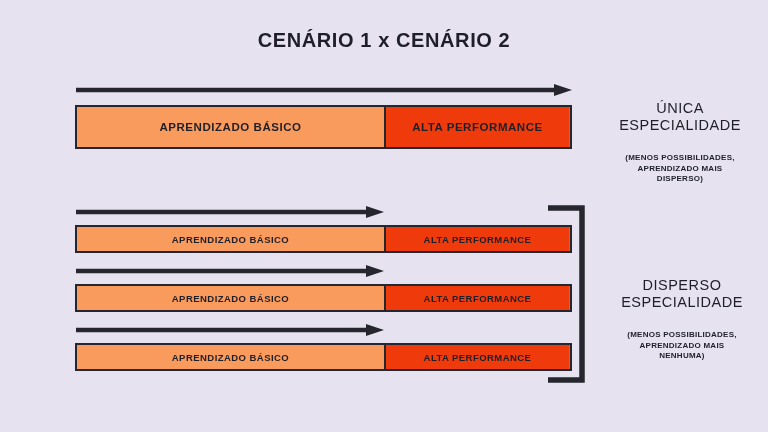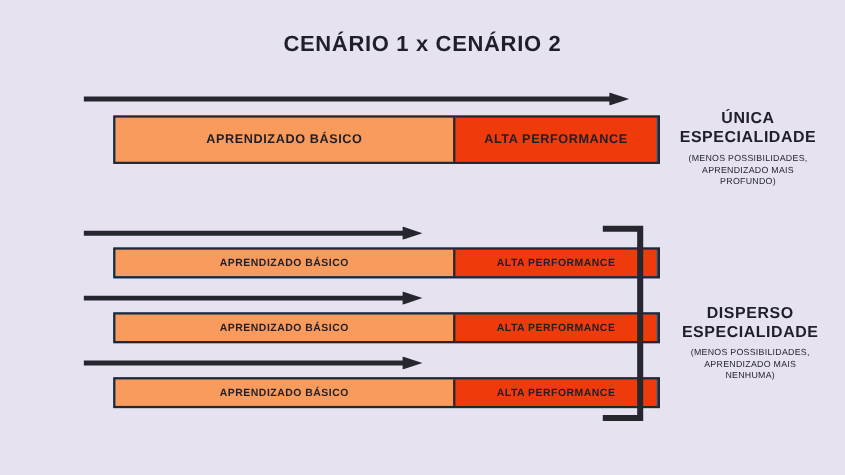--- a/index.html
+++ b/index.html
@@ -32,22 +32,21 @@
     letter-spacing: 0.6px;
     color: #1f1f29;
   }
 
   
   .bar {
     position: absolute;
     display: flex;
     border: 2.5px solid #26262e;
     box-sizing: border-box;
-    background: #0369a1;
-    margin-left: 28px;
+    background: #0ea5e9;
   }
   .seg {
     display: flex;
     align-items: center;
     justify-content: center;
     box-sizing: border-box;
     font-weight: bold;
     color: #1f1f29;
     white-space: nowrap;
     overflow: hidden;
@@ -105,28 +104,28 @@
   .bracket svg { display: block; }
 
   
   .side-label {
     position: absolute;
     text-align: center;
     color: #1f1f29;
   }
   .side-label .head {
     font-size: 14.5px;
-    font-weight: bold;
+    font-weight: normal;
     line-height: 1.18;
     letter-spacing: 0.5px;
   }
   .side-label .sub {
-    margin-top: 5px;
+    margin-top: 19px;
     font-size: 8px;
-    font-weight: normal;
+    font-weight: bold;
     line-height: 1.3;
     letter-spacing: 0.25px;
   }
   .label-unica   { left: 596px; top: 100px; width: 168px; }
   .label-nenhuma { left: 596px; top: 277px; width: 172px; }
 </style>
 </head>
 <body>
 
 <div id="slide">
@@ -150,21 +149,21 @@
   </div>
 
   <div class="side-label label-unica">
     <div class="head">
       <div>ÚNICA</div>
       <div>ESPECIALIDADE</div>
     </div>
     <div class="sub">
       <div>(MENOS POSSIBILIDADES,</div>
       <div>APRENDIZADO MAIS</div>
-      <div>PROFUNDO)</div>
+      <div>DISPERSO)</div>
     </div>
   </div>
 
   <div class="arrow arrow-r1">
     <svg width="312" height="12" viewBox="0 0 312 12">
       <line x1="0" y1="6" x2="296" y2="6" stroke="#26262e" stroke-width="4.5"></line>
       <polygon points="290,0 308,6 290,12" fill="#26262e"></polygon>
     </svg>
   </div>
 

